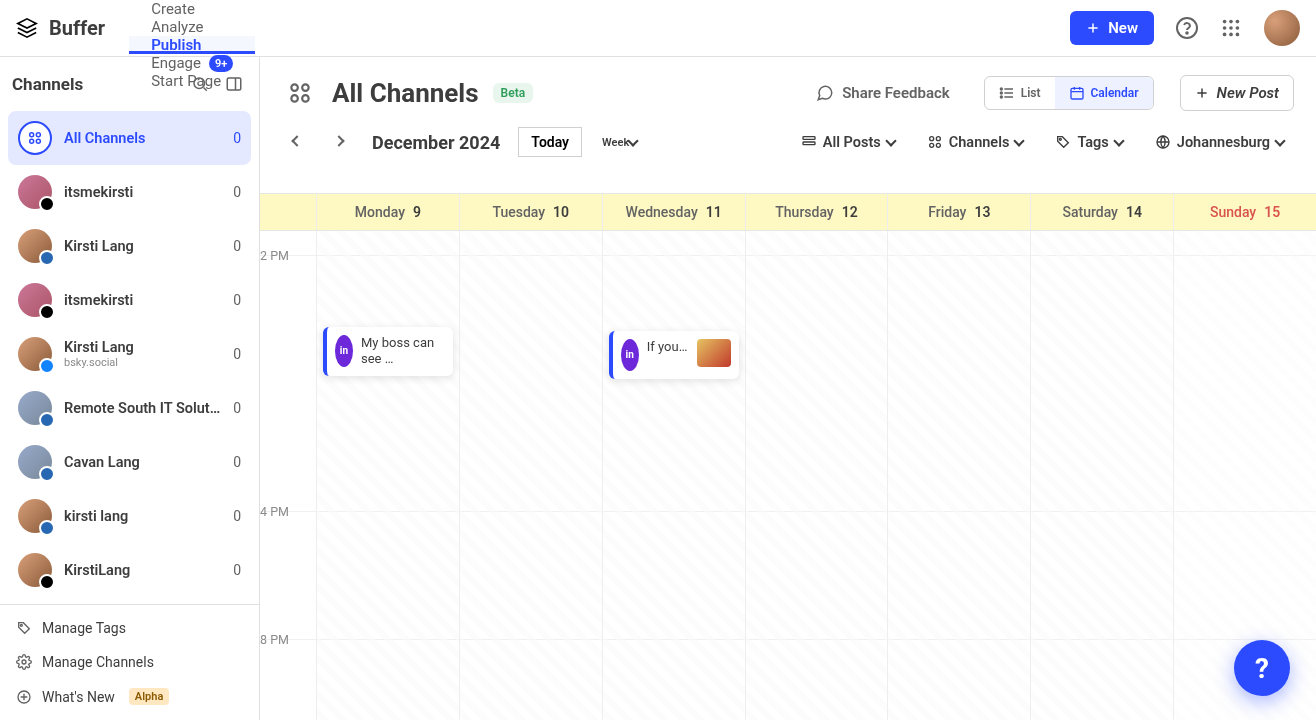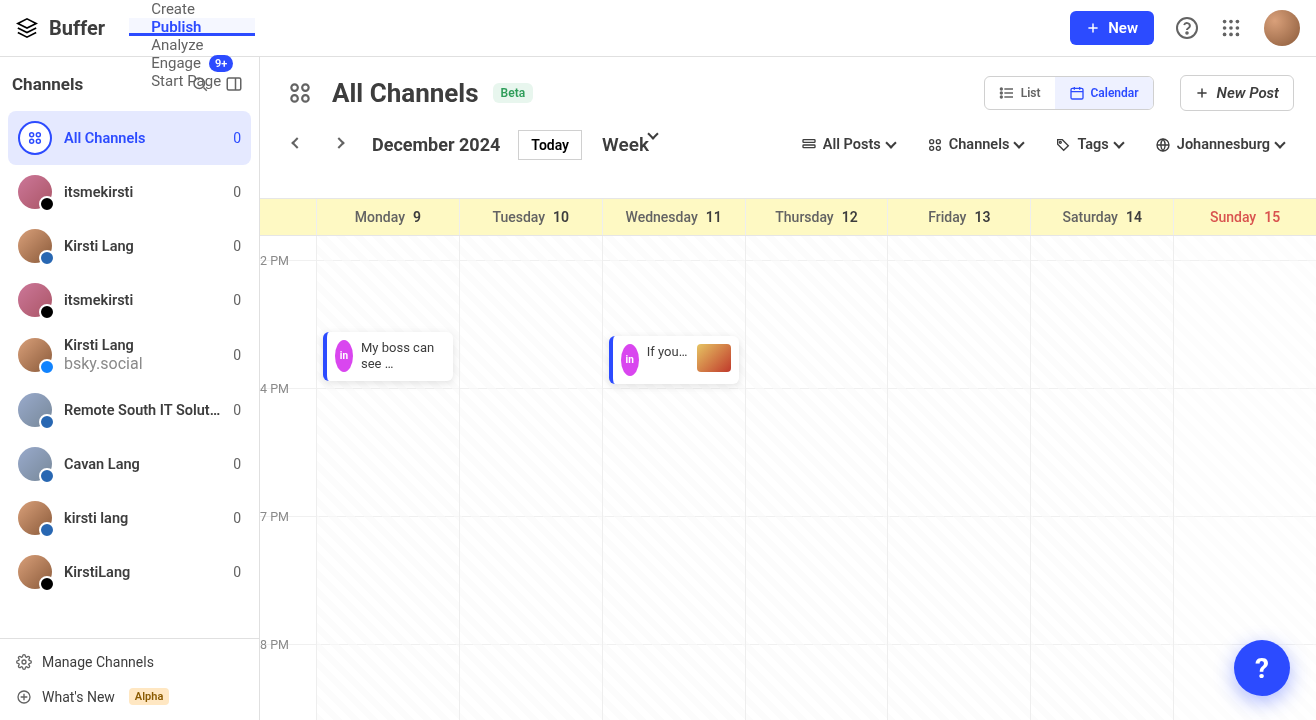--- a/index.html
+++ b/index.html
@@ -21,21 +21,21 @@
 
   
   .body{display:flex;height:calc(720px - 57px);}
   .sidebar{width:260px;border-right:1px solid #e0e0e0;display:flex;flex-direction:column;}
   .sidebar-header{display:flex;align-items:center;padding:14px 12px 10px 12px;gap:8px;}
   .sidebar-title{font-size:17px;font-weight:700;flex:1;}
   .sb-icon{width:26px;height:26px;display:flex;align-items:center;justify-content:center;color:#636363;cursor:pointer;}
   .channel-list{flex:1;overflow:hidden;padding:4px 8px 0 8px;}
   .channel-item{display:flex;align-items:center;gap:12px;padding:10px 10px;border-radius:8px;cursor:pointer;font-size:14.5px;color:#3d3d3d;}
   .channel-item .label{flex:1;white-space:nowrap;overflow:hidden;text-overflow:ellipsis;font-weight:600;}
-  .channel-item .sub{font-size:16px;color:#8a8a8a;font-weight:400;display:block;}
+  .channel-item .sub{font-size:11px;color:#8a8a8a;font-weight:400;display:block;}
   .channel-item .count{color:#636363;font-size:14px;}
   .channel-item.active{background:#e5e9ff;color:#2c4bff;}
   .channel-item.active .count{color:#2c4bff;}
   .ch-av{width:34px;height:34px;border-radius:50%;position:relative;flex:0 0 34px;background:#ccc;}
   .ch-av.all{background:#fff;border:2px solid #2c4bff;display:flex;align-items:center;justify-content:center;color:#2c4bff;}
   .ch-av .net{position:absolute;right:-3px;bottom:-3px;width:16px;height:16px;border-radius:50%;background:#2867B2;border:2px solid #fff;}
   .ch-av .net.threads{background:#000;}
   .ch-av .net.bsky{background:#1183fe;}
   .ch-av .net.x{background:#000;}
   .ch-av.a1{background:linear-gradient(135deg,#c79,#a56);}
@@ -55,21 +55,21 @@
   .feedback-btn{display:flex;align-items:center;gap:8px;color:#636363;font-size:15px;font-weight:600;cursor:pointer;padding:6px 8px;}
   .view-toggle{display:flex;border:1px solid #d0d0d0;border-radius:6px;overflow:hidden;margin-left:12px;}
   .vt-btn{display:flex;align-items:center;gap:6px;padding:8px 14px;font-size:12px;font-weight:600;color:#636363;cursor:pointer;}
   .vt-btn.active{background:#eef1ff;color:#2c4bff;}
   .newpost-btn{margin-left:12px;border:1px solid #d0d0d0;border-radius:6px;background:#fff;display:flex;align-items:center;gap:8px;padding:8px 14px;font-weight:600;font-size:15px;cursor:pointer;color:#3d3d3d;font-style:italic;}
 
   .toolbar{display:flex;align-items:center;padding:8px 22px 14px 22px;gap:12px;}
   .nav-arrow{width:30px;height:30px;display:flex;align-items:center;justify-content:center;color:#636363;cursor:pointer;border-radius:4px;}
   .month-label{font-size:18px;font-weight:700;margin:0 6px;}
   .today-btn{border:1px solid #d0d0d0;border-radius:0;background:#fff;padding:6px 12px;font-size:14px;font-weight:600;cursor:pointer;}
-  .select-like{display:flex;align-items:flex-start;gap:0;font-size:19px;font-weight:600;color:#3d3d3d;cursor:pointer;padding:6px 8px;}
+  .select-like{display:flex;align-items:center;gap:0;font-size:11px;font-weight:600;color:#3d3d3d;cursor:pointer;padding:6px 8px;}
   .tb-spacer{flex:1;}
   .filter-btn{display:flex;align-items:center;gap:6px;font-size:14.5px;font-weight:600;color:#3d3d3d;cursor:pointer;padding:6px 10px;}
 
   
   .calendar{flex:1;overflow:hidden;display:flex;flex-direction:column;}
   .cal-head{display:flex;border-top:1px solid #e6e6e6;border-bottom:1px solid #e6e6e6;background:#fef9c3;margin-top:22px;}
   .gutter{width:56px;flex:0 0 56px;}
   .day-head{flex:1;text-align:center;padding:10px 0;font-size:14px;color:#636363;border-left:1px solid #eee;}
   .day-head .dname{font-weight:500;}
   .day-head .dnum{font-weight:600;color:#3d3d3d;margin-left:8px;}
@@ -77,21 +77,21 @@
   .day-head.sunday .dnum{color:#d9534f;}
   .cal-body{flex:1;position:relative;overflow:hidden;}
   .timegrid{position:absolute;inset:0;}
   .hourrow{position:absolute;left:0;right:0;height:128px;border-top:1px solid #f0f0f0;}
   .hourrow .hl{position:absolute;left:0;top:-8px;font-size:12.5px;color:#8a8a8a;}
   .daycols{position:absolute;top:0;bottom:0;left:56px;right:0;display:flex;}
   .daycol{flex:1;border-left:1px solid #eee;position:relative;}
   .daycol::before{content:"";position:absolute;inset:0;background-image:linear-gradient(45deg,#fafafa 25%,transparent 25%,transparent 50%,#fafafa 50%,#fafafa 75%,transparent 75%,transparent);background-size:18px 18px;opacity:.55;}
   .daycol:nth-child(7)::before{opacity:.35;}
   .event{position:absolute;left:6px;right:6px;background:#fff;border-radius:6px;box-shadow:0 2px 8px rgba(0,0,0,.12);border-left:4px solid #2c4bff;padding:8px 8px 8px 8px;display:flex;gap:8px;font-size:13px;line-height:1.25;cursor:pointer;z-index:3;}
-  .event .net-dot{width:18px;height:32px;border-radius:50%;background:#d946ef;flex:0 0 18px;display:flex;align-items:center;justify-content:center;color:#fff;font-size:10px;font-weight:700;}
+  .event .net-dot{width:18px;height:32px;border-radius:50%;background:#6d28d9;flex:0 0 18px;display:flex;align-items:center;justify-content:center;color:#fff;font-size:10px;font-weight:700;}
   .event .txt{flex:1;color:#3d3d3d;overflow:hidden;}
   .event .thumb{width:34px;height:28px;border-radius:4px;background:linear-gradient(135deg,#e6c463,#c0392b);flex:0 0 34px;}
 
   
   .fab{position:absolute;right:26px;bottom:24px;width:56px;height:56px;border-radius:50%;background:#2c4bff;color:#fff;display:flex;align-items:center;justify-content:center;font-size:28px;font-weight:700;box-shadow:0 6px 20px rgba(44,75,255,.4);cursor:pointer;}
 
   .chev{display:inline-block;width:8px;height:8px;border-right:2px solid currentColor;border-bottom:2px solid currentColor;transform:rotate(45deg);margin-top:-3px;}
   .chev.left{transform:rotate(135deg);} .chev.right{transform:rotate(-45deg);}
   svg{display:block;}
 </style>
@@ -106,25 +106,25 @@
           <path d="M2 12l10 5 10-5"></path>
           <path d="M2 17l10 5 10-5"></path>
         </svg>
     </span>
     <span>Buffer</span>
   </div>
   <div class="nav-tabs">
     <div class="nav-tab">
         <span>Create</span>
       </div>
+    <div class="nav-tab">
+        <span>Analyze</span>
+      </div>
     <div class="nav-tab active">
         <span>Publish</span>
-      </div>
-    <div class="nav-tab">
-        <span>Analyze</span>
       </div>
     <div class="nav-tab">
       <span>Engage</span>
       <span class="badge-9">9+</span>
     </div>
     <div class="nav-tab">
         <span>Start Page</span>
       </div>
   </div>
   <div class="topnav-spacer"></div>
@@ -248,20 +248,29 @@
      <span class="label">KirstiLang</span>
      <span class="count">0</span>
    </div>
         </div>
     </div>
 
     <div class="sidebar-footer">
       <div class="sf-item">
         <span>
             <svg width="16" height="16" viewBox="0 0 24 24" fill="none" stroke="#636363" stroke-width="2">
+              <path d="M20 13l-7 7-9-9V4h7z"></path>
+              <circle cx="8" cy="8" r="1.5"></circle>
+            </svg>
+          </span>
+        <span>Manage Tags</span>
+      </div>
+      <div class="sf-item">
+        <span>
+            <svg width="16" height="16" viewBox="0 0 24 24" fill="none" stroke="#636363" stroke-width="2">
               <circle cx="12" cy="12" r="3"></circle>
               <path d="M19.4 15a1.7 1.7 0 00.34 1.87l.06.06a2 2 0 11-2.83 2.83l-.06-.06a1.7 1.7 0 00-1.87-.34 1.7 1.7 0 00-1 1.56V21a2 2 0 11-4 0v-.09a1.7 1.7 0 00-1-1.56 1.7 1.7 0 00-1.87.34l-.06.06a2 2 0 11-2.83-2.83l.06-.06a1.7 1.7 0 00.34-1.87 1.7 1.7 0 00-1.56-1H3a2 2 0 110-4h.09a1.7 1.7 0 001.56-1 1.7 1.7 0 00-.34-1.87l-.06-.06a2 2 0 112.83-2.83l.06.06c.52.52 1.3.66 1.87.34.63-.26 1-.88 1-1.56V3a2 2 0 114 0v.09c0 .68.37 1.3 1 1.56.57.32 1.35.18 1.87-.34l.06-.06a2 2 0 112.83 2.83l-.06.06a1.7 1.7 0 00-.34 1.87c.26.63.88 1 1.56 1H21a2 2 0 110 4h-.09a1.7 1.7 0 00-1.56 1z"></path>
             </svg>
           </span>
         <span>Manage Channels</span>
       </div>
       <div class="sf-item">
         <span>
             <svg width="16" height="16" viewBox="0 0 24 24" fill="none" stroke="#636363" stroke-width="2">
               <circle cx="12" cy="12" r="9"></circle>
@@ -280,20 +289,28 @@
         <svg width="26" height="26" viewBox="0 0 24 24" fill="none" stroke="#636363" stroke-width="2">
             <circle cx="7" cy="7" r="3"></circle>
             <circle cx="17" cy="7" r="3"></circle>
             <circle cx="7" cy="17" r="3"></circle>
             <circle cx="17" cy="17" r="3"></circle>
           </svg>
       </div>
       <div class="page-title">All Channels</div>
       <span class="beta-badge">Beta</span>
       <div class="mh-spacer"></div>
+      <div class="feedback-btn">
+        <span>
+            <svg width="18" height="18" viewBox="0 0 24 24" fill="none" stroke="#636363" stroke-width="2">
+              <path d="M21 11.5a8.38 8.38 0 01-8.5 8.5 8.5 8.5 0 01-4-.95L3 21l1.95-5.5A8.5 8.5 0 1121 11.5z"></path>
+            </svg>
+          </span>
+        <span>Share Feedback</span>
+      </div>
       <div class="view-toggle">
         <div class="vt-btn">
           <span>
               <svg width="16" height="16" viewBox="0 0 24 24" fill="none" stroke="#636363" stroke-width="2">
                 <path d="M8 6h13M8 12h13M8 18h13"></path>
                 <circle cx="3.5" cy="6" r="1.5" fill="#636363"></circle>
                 <circle cx="3.5" cy="12" r="1.5" fill="#636363"></circle>
                 <circle cx="3.5" cy="18" r="1.5" fill="#636363"></circle>
               </svg>
             </span>
@@ -402,25 +419,22 @@
             <div class="day-head sunday">
      <span class="dname">Sunday</span><span class="dnum">15</span>
    </div>
           </div>
       </div>
       <div class="cal-body">
         <div class="timegrid" id="timegrid">
             <div class="hourrow" style="top:24px">
               <span class="hl">2 PM</span>
             </div>
-            <div class="hourrow" style="top:152px">
+            <div class="hourrow" style="top:280px">
               <span class="hl">4 PM</span>
-            </div>
-            <div class="hourrow" style="top:280px">
-              <span class="hl">7 PM</span>
             </div>
             <div class="hourrow" style="top:408px">
               <span class="hl">8 PM</span>
             </div>
           </div>
         <div class="daycols" id="daycols">
             <div class="daycol">
               <div class="event" style="top:96px">
      <div class="net-dot">in</div>
      <div class="txt">My boss can see …</div>

